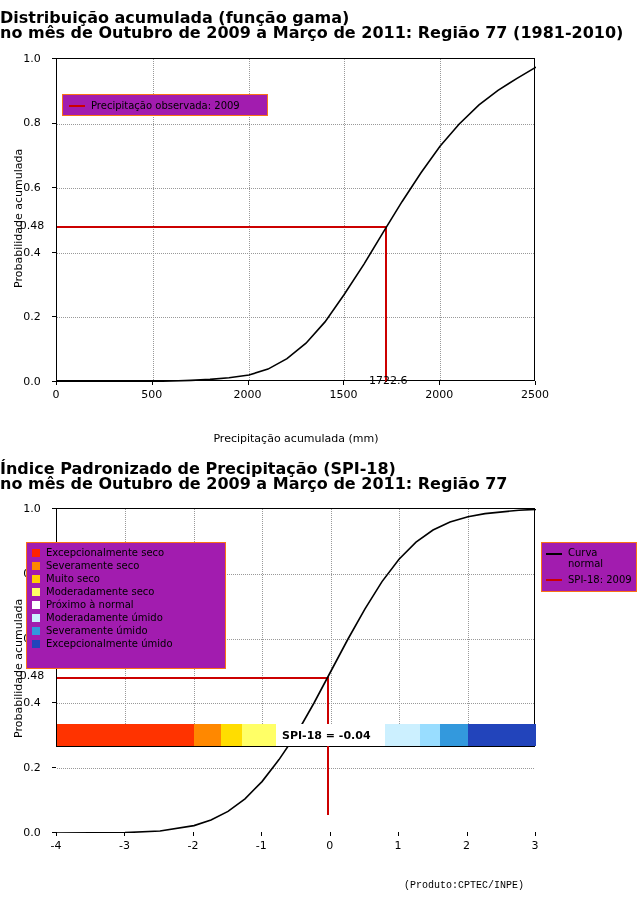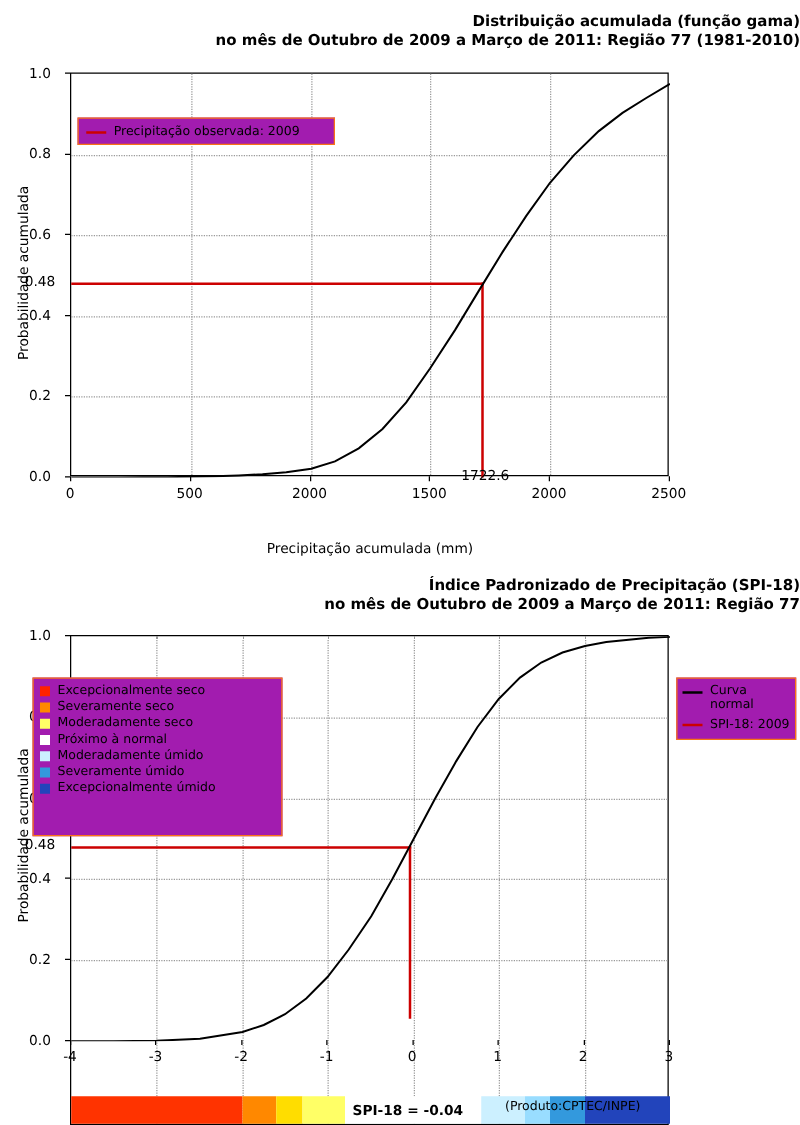--- a/index.html
+++ b/index.html
@@ -1,19 +1,19 @@
 <!DOCTYPE html>
 <html><head>
 <meta charset="utf-8">
 <style>
   html,body{margin:0;padding:0;background:#ffffff;}
   body{width:640px;height:900px;font-family:"DejaVu Sans",sans-serif;color:#000;}
   .page{position:relative;width:640px;height:900px;overflow:hidden;}
 
-  .title{position:absolute;text-align:right;width:100%;font-size:12px;font-weight:bold;line-height:15px;}
+  .title{position:absolute;text-align:left;width:100%;font-size:16px;font-weight:bold;line-height:15px;}
 
   
   .plot{position:absolute;border:1px solid #000;background:#fff;box-sizing:border-box;}
   .grid-v,.grid-h{position:absolute;background:transparent;border:0;}
   .grid-v{width:0;border-left:1px dotted #999;}
   .grid-h{height:0;border-top:1px dotted #999;}
 
   .axlabel{position:absolute;font-size:11px;text-align:center;}
   .ylabel{position:absolute;font-size:11px;transform:rotate(-90deg);transform-origin:left top;white-space:nowrap;}
   .tick{position:absolute;font-size:11px;}
@@ -109,21 +109,21 @@
       <span class="swatch"></span>
       <span>Precipitação observada: 2009</span>
     </div>
   </div>
 
   <div class="title" style="left:0;top:461px;">
     <div>Índice Padronizado de Precipitação (SPI-18)</div>
     <div>no mês de Outubro de 2009 a Março de 2011: Região 77</div>
   </div>
 
-  <div class="plot" id="plot2" style="left:56px;top:508px;width:479px;height:392px;">
+  <div class="plot" id="plot2" style="left:56px;top:508px;width:479px;height:239px;">
 
     <div class="grid-v" style="left:68.4px;top:0;height:100%;"></div>
     <div class="grid-v" style="left:136.9px;top:0;height:100%;"></div>
     <div class="grid-v" style="left:205.3px;top:0;height:100%;"></div>
     <div class="grid-v" style="left:273.7px;top:0;height:100%;"></div>
     <div class="grid-v" style="left:342.1px;top:0;height:100%;"></div>
     <div class="grid-v" style="left:410.6px;top:0;height:100%;"></div>
 
     <div class="grid-h" style="top:259.2px;left:0;width:100%;"></div>
     <div class="grid-h" style="top:194.4px;left:0;width:100%;"></div>
@@ -190,20 +190,24 @@
   <div class="legend" style="left:26px;top:510px;width:200px;height:127px;padding:3px 5px;">
     <div class="row">
         <span class="dot" style="background:#ff2200;"></span>
         <span>Excepcionalmente seco</span>
       </div>
     <div class="row">
         <span class="dot" style="background:#ff8800;"></span>
         <span>Severamente seco</span>
       </div>
     <div class="row">
+        <span class="dot" style="background:#ffcc00;"></span>
+        <span>Muito seco</span>
+      </div>
+    <div class="row">
         <span class="dot" style="background:#ffff66;"></span>
         <span>Moderadamente seco</span>
       </div>
     <div class="row">
         <span class="dot" style="background:#ffffff;"></span>
         <span>Próximo à normal</span>
       </div>
     <div class="row">
         <span class="dot" style="background:#ccf0ff;"></span>
         <span>Moderadamente úmido</span>
@@ -225,15 +229,15 @@
         <span style="display:block;">Curva</span>
         <span style="display:block;">normal</span>
       </span>
     </div>
     <div class="row">
       <span class="swatch"></span>
       <span>SPI-18: 2009</span>
     </div>
   </div>
 
-  <div class="credit" style="left:404px;top:880px;">(Produto:CPTEC/INPE)</div>
+  <div class="credit" style="left:404px;top:880px;font-family:Liberation Mono, monospace;">(Produto:CPTEC/INPE)</div>
 
 </div>
 
 </body></html>

